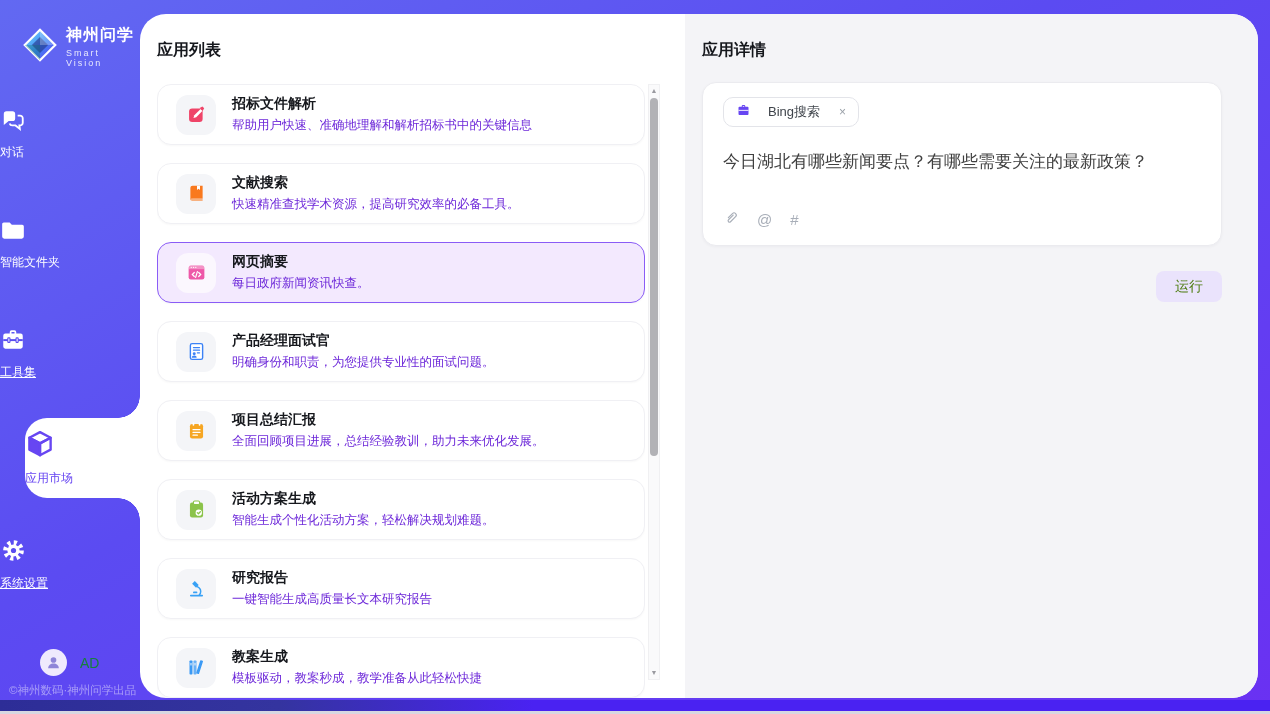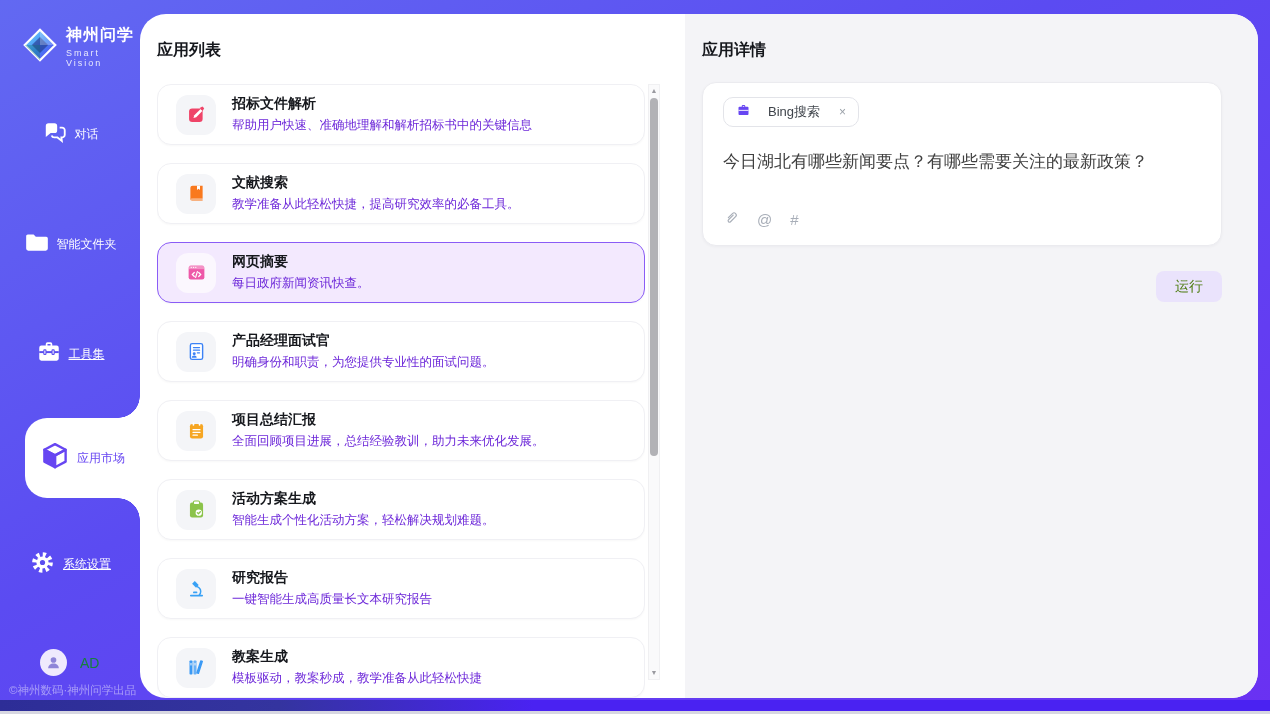--- a/index.html
+++ b/index.html
@@ -7,21 +7,21 @@
   body {
     font-family:"Liberation Sans","DejaVu Sans",sans-serif;
     background:linear-gradient(150deg,#6269f2 0%,#5b4bf2 42%,#6a31f2 100%);
     position:relative; color:#1f2329;
   }
   
   .sidebar { position:absolute; left:0; top:0; width:140px; height:714px; z-index:2; }
   .logo { position:absolute; left:22px; top:14px; display:flex; align-items:center; gap:8px;margin-top:11px; }
   .logo .brand-name { color:#fff; font-weight:bold; font-size:16px; letter-spacing:1px; }
   .logo .brand-tagline { color:rgba(255,255,255,.85); font-size:9px; letter-spacing:2px; margin-top:2px; }
-  .nav-item { position:absolute; left:0; width:140px; display:flex; flex-direction:row; align-items:center; justify-content:center; gap:7px; cursor:pointer; }
+  .nav-item { position:absolute; left:0; width:140px; display:flex; flex-direction:column; justify-content:center; gap:7px; cursor:pointer; }
   .nav-item .nav-label { color:#fff; font-size:12px; }
   .nav-item .nav-label.u { text-decoration:underline; }
   .nav-item.active { left:25px; width:115px; background:#fff; border-radius:22px 0 0 22px; z-index:3; }
   .nav-item.active::before, .nav-item.active::after { content:""; position:absolute; right:0; width:22px; height:22px; }
   .nav-item.active::before { top:-22px; background:radial-gradient(circle 22px at 0 0, rgba(0,0,0,0) 21.5px, #fff 22px); }
   .nav-item.active::after  { bottom:-22px; background:radial-gradient(circle 22px at 0 100%, rgba(0,0,0,0) 21.5px, #fff 22px); }
   .nav-item.active .nav-label { color:#6746f2; }
   .user-row { position:absolute; left:40px; top:649px; display:flex; align-items:center; gap:13px; }
   .avatar { width:27px; height:27px; border-radius:50%; background:#efeafd; display:flex; align-items:center; justify-content:center; }
   .user-name { color:#15803d; font-size:14px; }
@@ -159,21 +159,21 @@
         <div class="card">
           <span class="card-icon">
             <svg width="21" height="21" viewBox="0 0 24 24">
               <path d="M5 5.5A2.5 2.5 0 0 1 7.5 3H19v14.5H7.5A2.5 2.5 0 0 0 5 20z" fill="#f9791e"></path>
               <path d="M5 19.2A2.3 2.3 0 0 1 7.3 17H19v3.5H7.3A2.3 2.3 0 0 1 5 19.2z" fill="#f9791e" opacity="0.55"></path>
               <path d="M12.6 3h3.4v5l-1.7-1.3L12.6 8z" fill="#fff"></path>
             </svg>
           </span>
           <span class="card-texts">
             <span class="card-title">文献搜索</span>
-            <span class="card-desc">教学准备从此轻松快捷，提高研究效率的必备工具。</span>
+            <span class="card-desc">快速精准查找学术资源，提高研究效率的必备工具。</span>
           </span>
         </div>
         <div class="card selected">
           <span class="card-icon">
             <svg width="21" height="21" viewBox="0 0 24 24">
               <rect x="3" y="4" width="18" height="16" rx="2.5" fill="#ee58a8"></rect>
               <rect x="3" y="4" width="18" height="4.2" fill="#fff" opacity="0.35"></rect>
               <circle cx="6" cy="6.1" r="0.8" fill="#fff"></circle>
               <circle cx="8.6" cy="6.1" r="0.8" fill="#fff"></circle>
               <circle cx="11.2" cy="6.1" r="0.8" fill="#fff"></circle>

